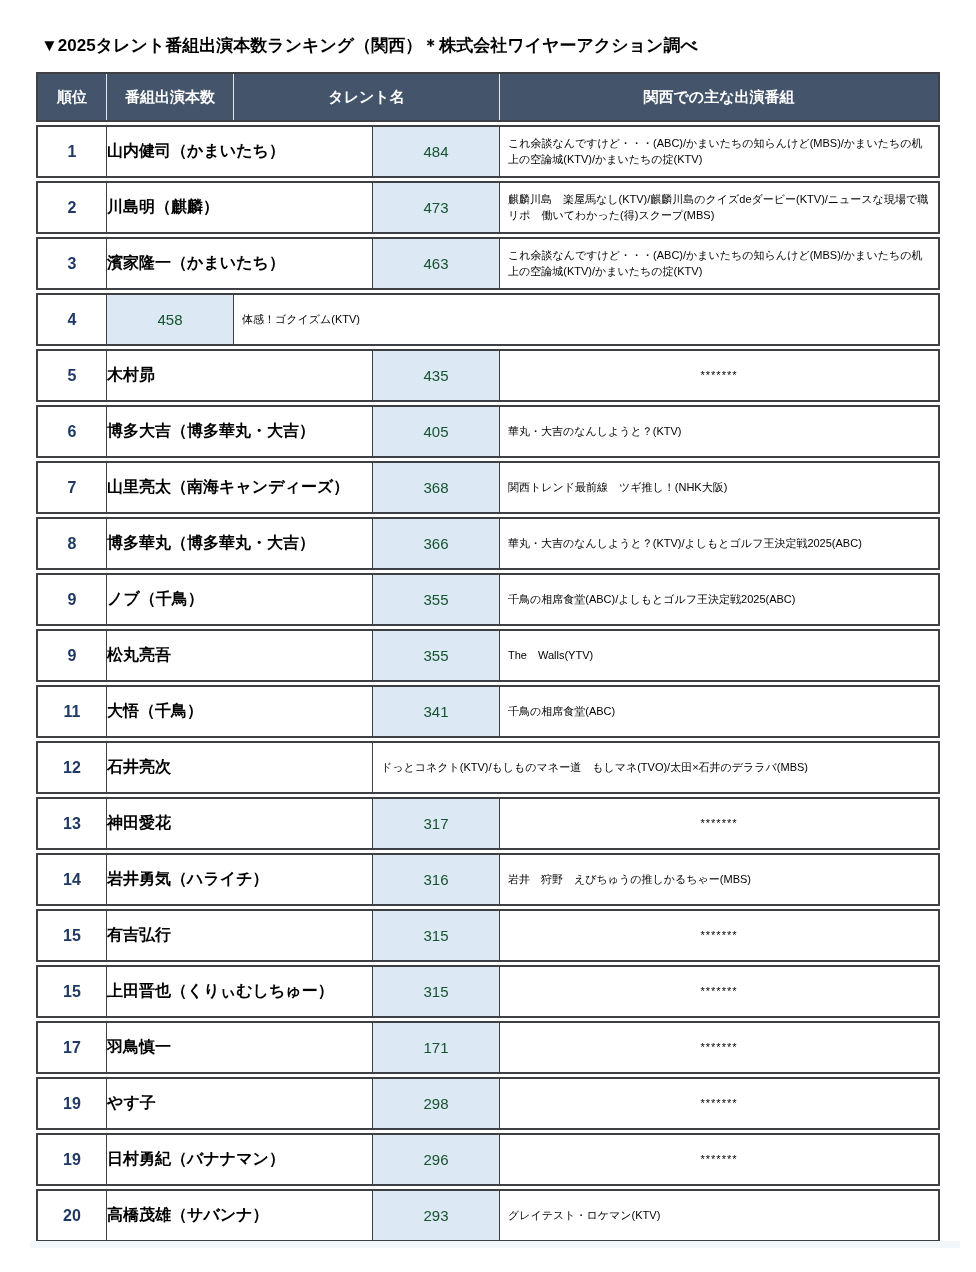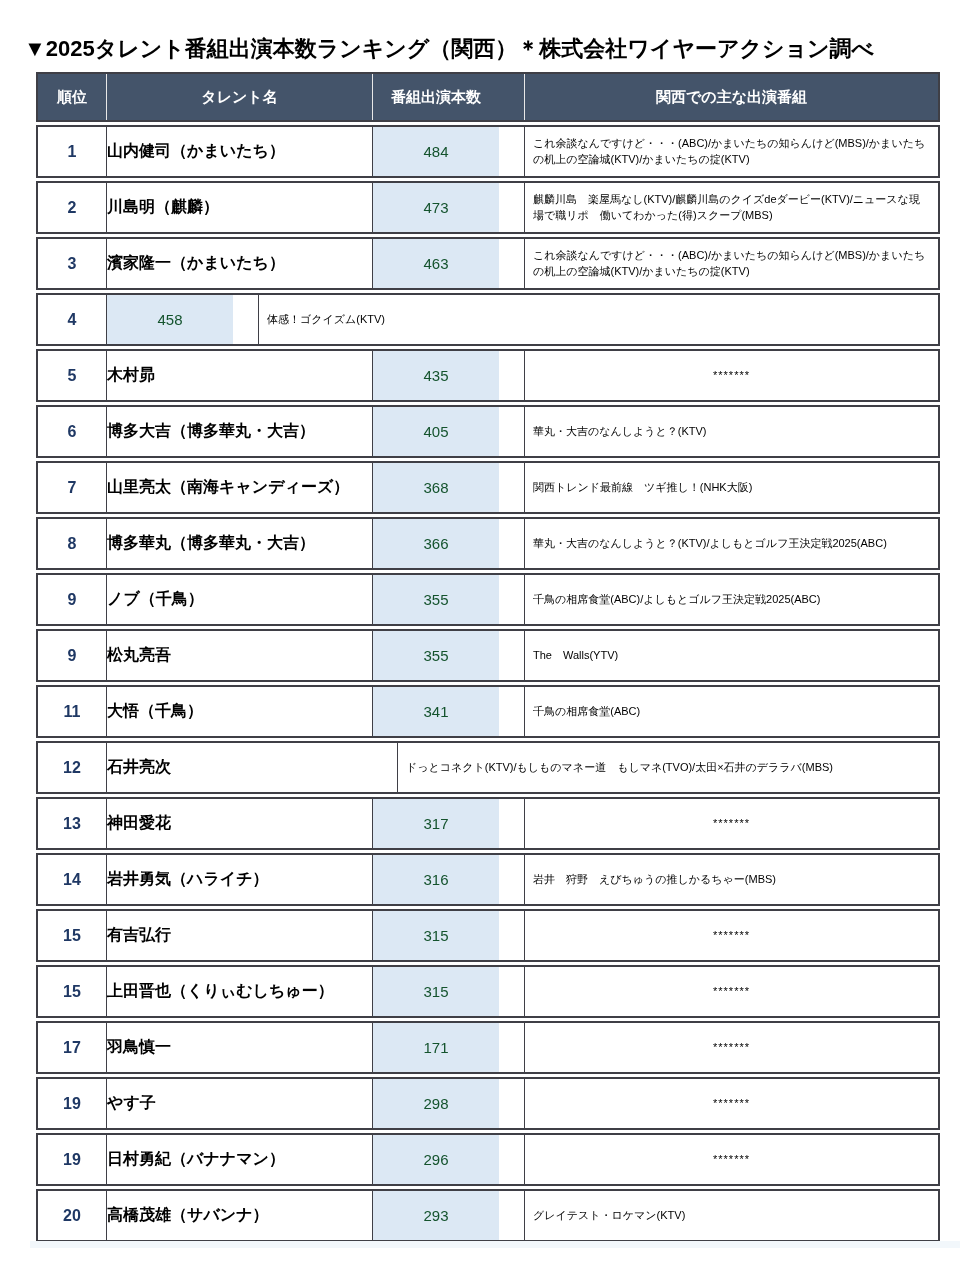--- a/index.html
+++ b/index.html
@@ -10,23 +10,23 @@
   }
   .page {
     position: relative;
     width: 976px;
     height: 1272px;
     background: #ffffff;
     overflow: hidden;
   }
   .title {
     position: absolute;
-    left: 24px;
+    left: 41px;
     top: 34px;
-    font-size: 22px;
+    font-size: 17px;
     font-weight: bold;
     color: #000000;
     white-space: nowrap;
   }
   .table {
     position: absolute;
     left: 36px;
     top: 72px;
     width: 904px;
     display: flex;
@@ -73,21 +73,20 @@
     color: #14532d;
     background: var(--count-bg);
   }
   .td.programs {
     flex: 1 1 auto;
     border-left: 1.5px solid var(--border-color);
     padding: 5px 8px;
     font-size: 11px;
     line-height: 1.45;
     color: #000000;
-    margin-left: 25px;
   }
   .td.programs.centered {
     justify-content: center;
     padding: 0;
     letter-spacing: 1px;
   }
   .tr.header .td {
     justify-content: center;
     padding: 0;
     color: #ffffff;
@@ -112,22 +111,22 @@
 </head>
 <body>
 
 <div class="page">
 
   <div class="title">▼2025タレント番組出演本数ランキング（関西）＊株式会社ワイヤーアクション調べ</div>
 
   <div class="table">
     <div class="tr header">
       <div class="td rank">順位</div>
+      <div class="td count">番組出演本数</div>
       <div class="td name">タレント名</div>
-      <div class="td count">番組出演本数</div>
       <div class="td programs">関西での主な出演番組</div>
     </div>
     <div>
   <div class="tr">
     <div class="td rank">1</div>
     <div class="td name">山内健司（かまいたち）</div>
     <div class="td count">484</div>
     <div class="td programs">これ余談なんですけど・・・(ABC)/かまいたちの知らんけど(MBS)/かまいたちの机上の空論城(KTV)/かまいたちの掟(KTV)</div>
   </div>
 

